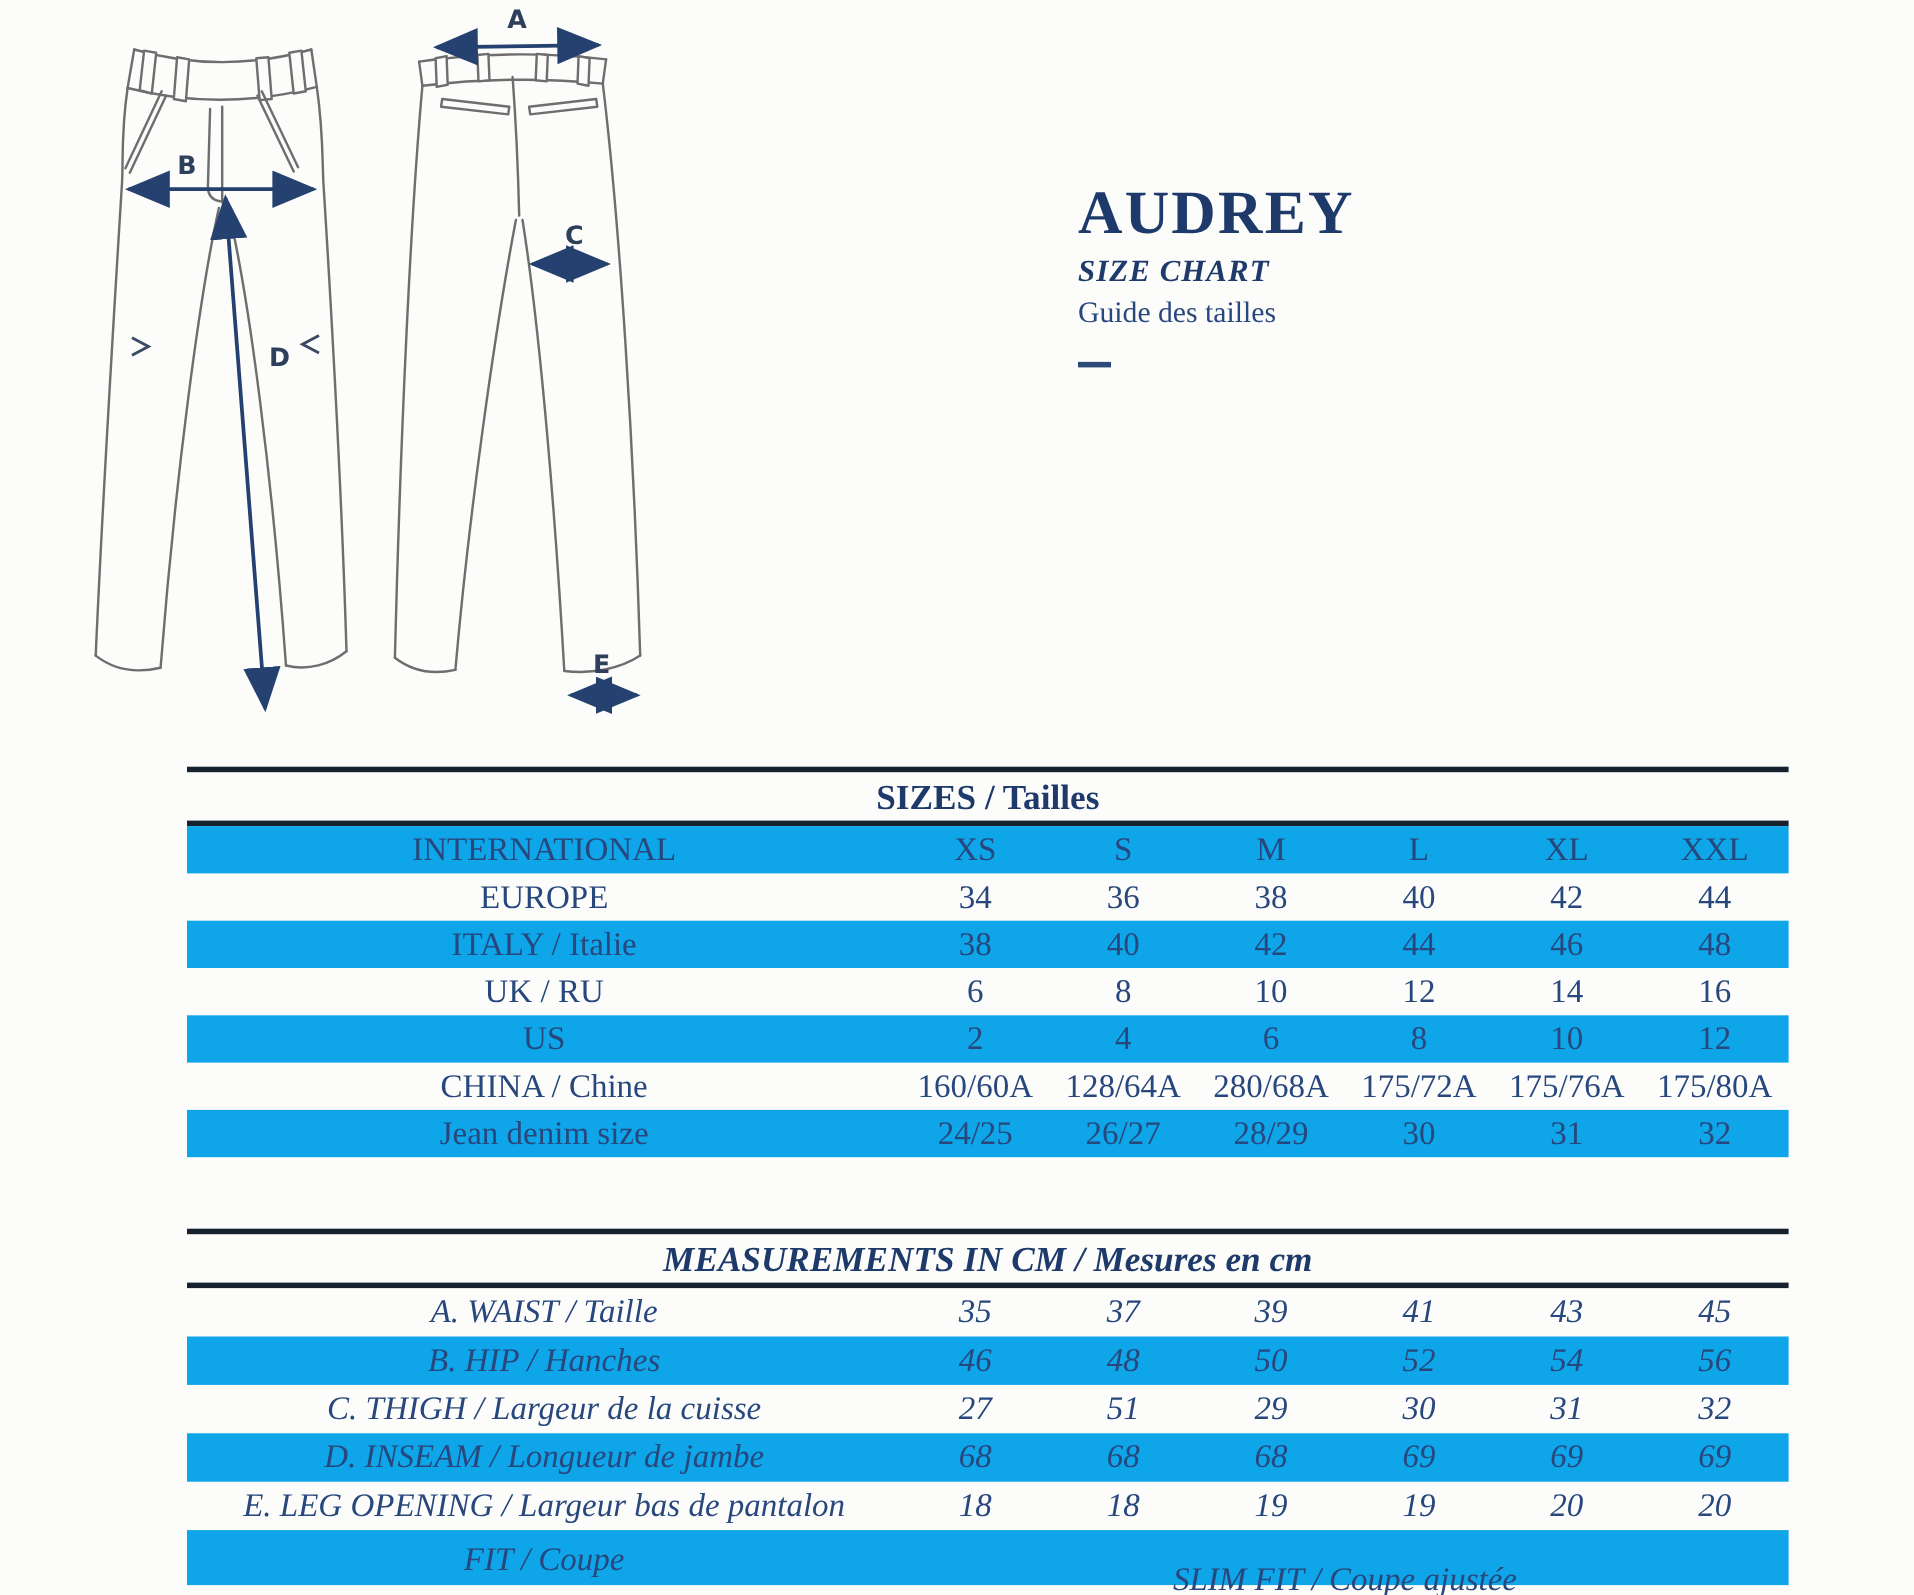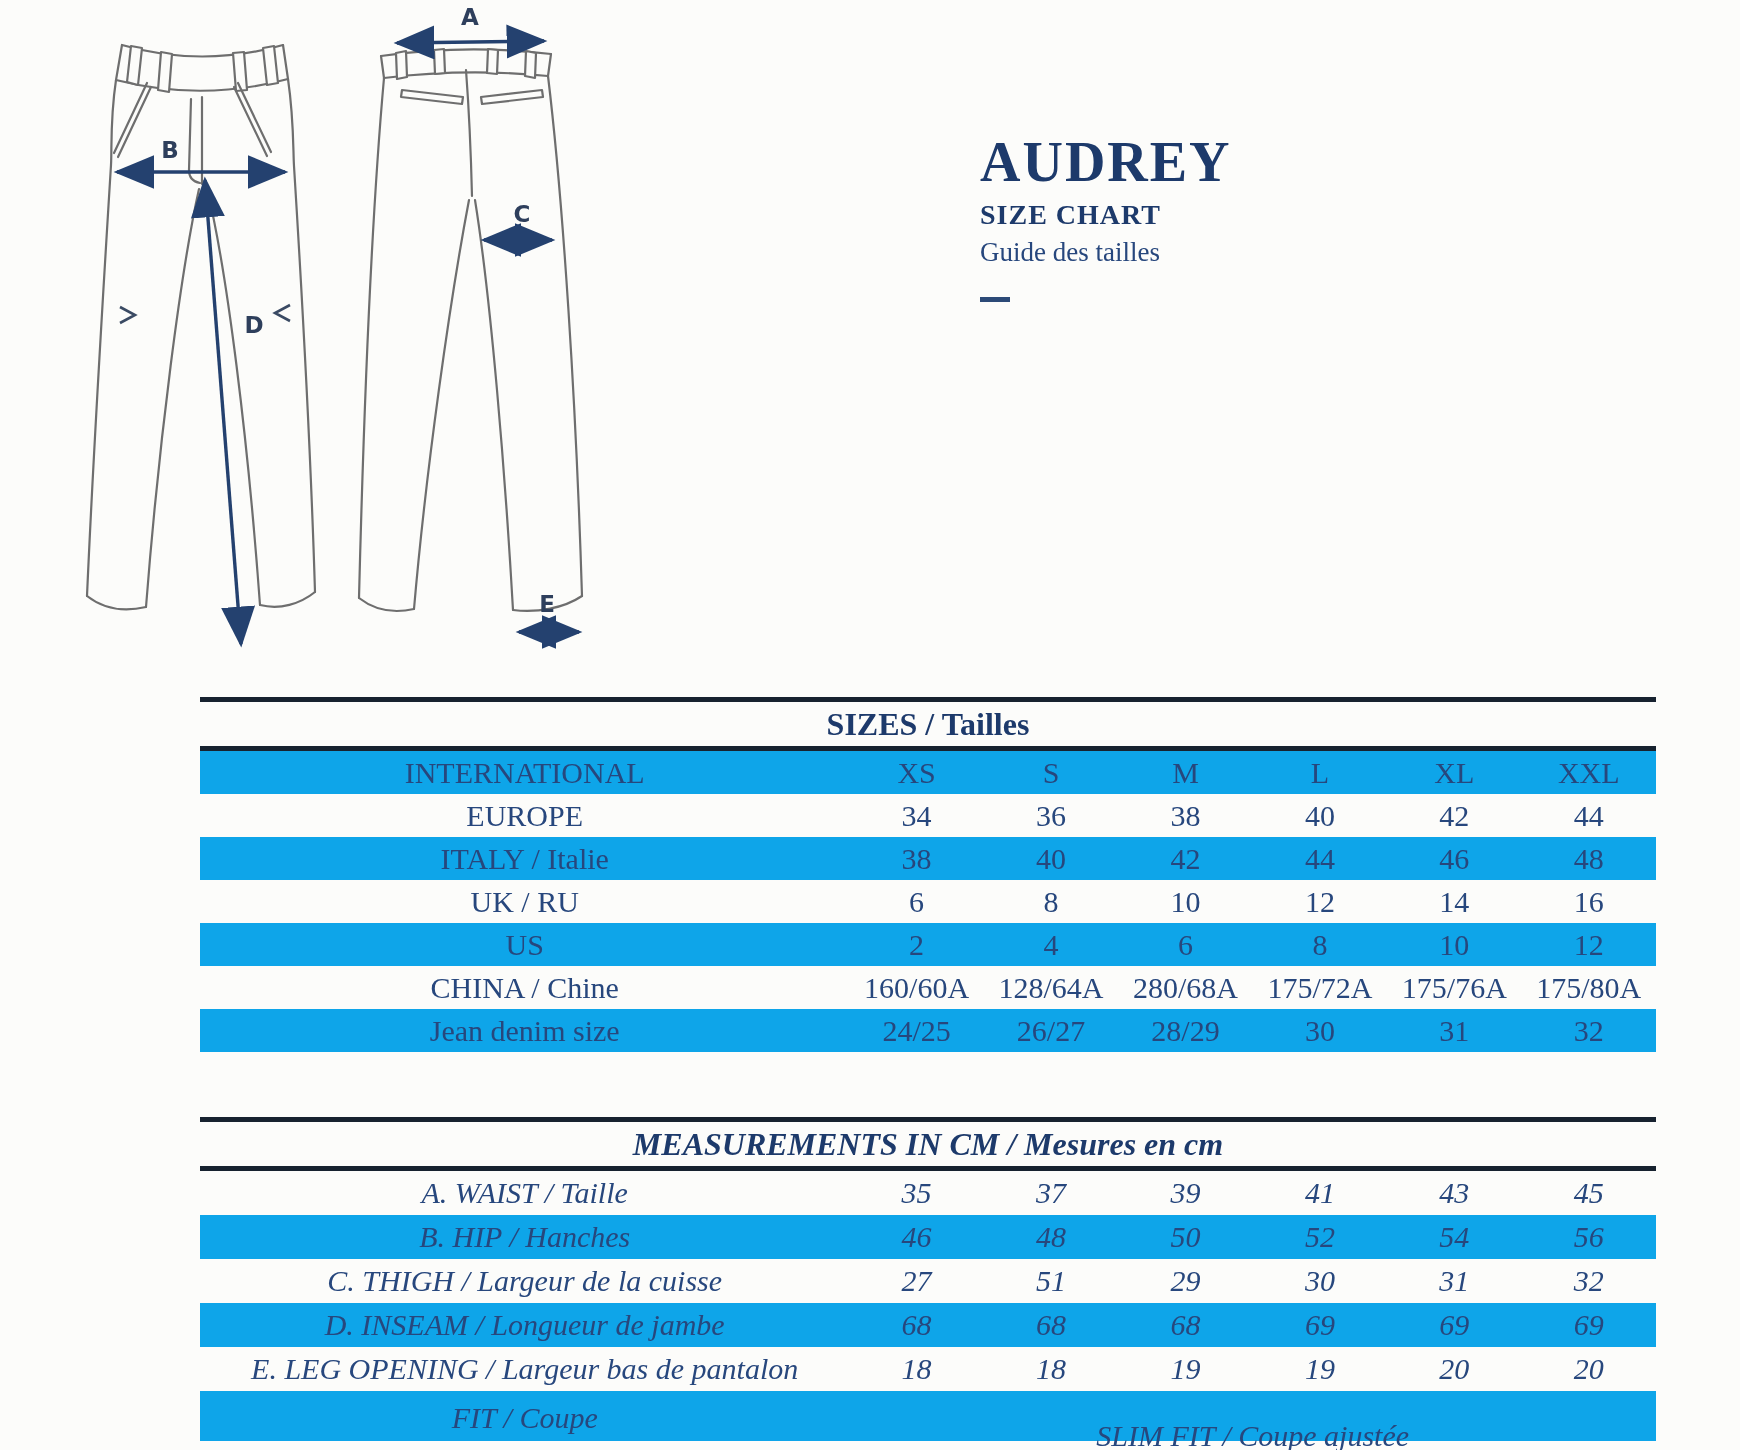--- a/index.html
+++ b/index.html
@@ -4,27 +4,27 @@
 <style>
   html,body{margin:0;padding:0;background:#fcfcfa;}
   .canvas{position:relative;width:1740px;height:1450px;background:#fcfcfa;overflow:hidden;
           font-family:"Liberation Serif", serif;color:#27477d;}
 
   
   .diagram{position:absolute;left:0;top:0;width:800px;height:672px;}
 
   
   .title-block{position:absolute;left:980px;top:134px;color:#1d3a6b;}
-  .title{font-size:56px;font-weight:bold;letter-spacing:2px;line-height:1.0;}
-  .subtitle{font-size:28px;font-weight:bold;letter-spacing:1px;margin-top:10px;line-height:1.1;}
+  .title{font-size:56px;font-weight:bold;letter-spacing:2px;line-height:1.0;margin-top:32px;}
+  .subtitle{font-size:28px;font-weight:bold;letter-spacing:1px;margin-top:10px;line-height:1.1;font-style:italic;}
   .subtitle-fr{font-size:27px;margin-top:7px;color:#27477d;line-height:1.1;}
   .dash{width:30px;height:5px;background:#2c4a77;margin-top:30px;}
 
   
-  .table{position:absolute;left:200px;width:1456px;}
+  .table{position:absolute;left:170px;width:1456px;}
   .table.sizes{top:697px;}
   .table.measures{top:1117px;font-style:italic;}
   .thick{height:5px;background:#17222f;}
   .t-header{height:44px;display:flex;align-items:center;justify-content:center;
             font-size:32px;font-weight:bold;color:#1d3a6b;}
   .t-row{display:flex;align-items:stretch;}
   .sizes .t-row{height:43px;}
   .measures .t-row{height:44px;}
   .measures .t-row.fit{height:50px;align-items:center;}
   .t-row.shaded{background:#0ea5e9;}

